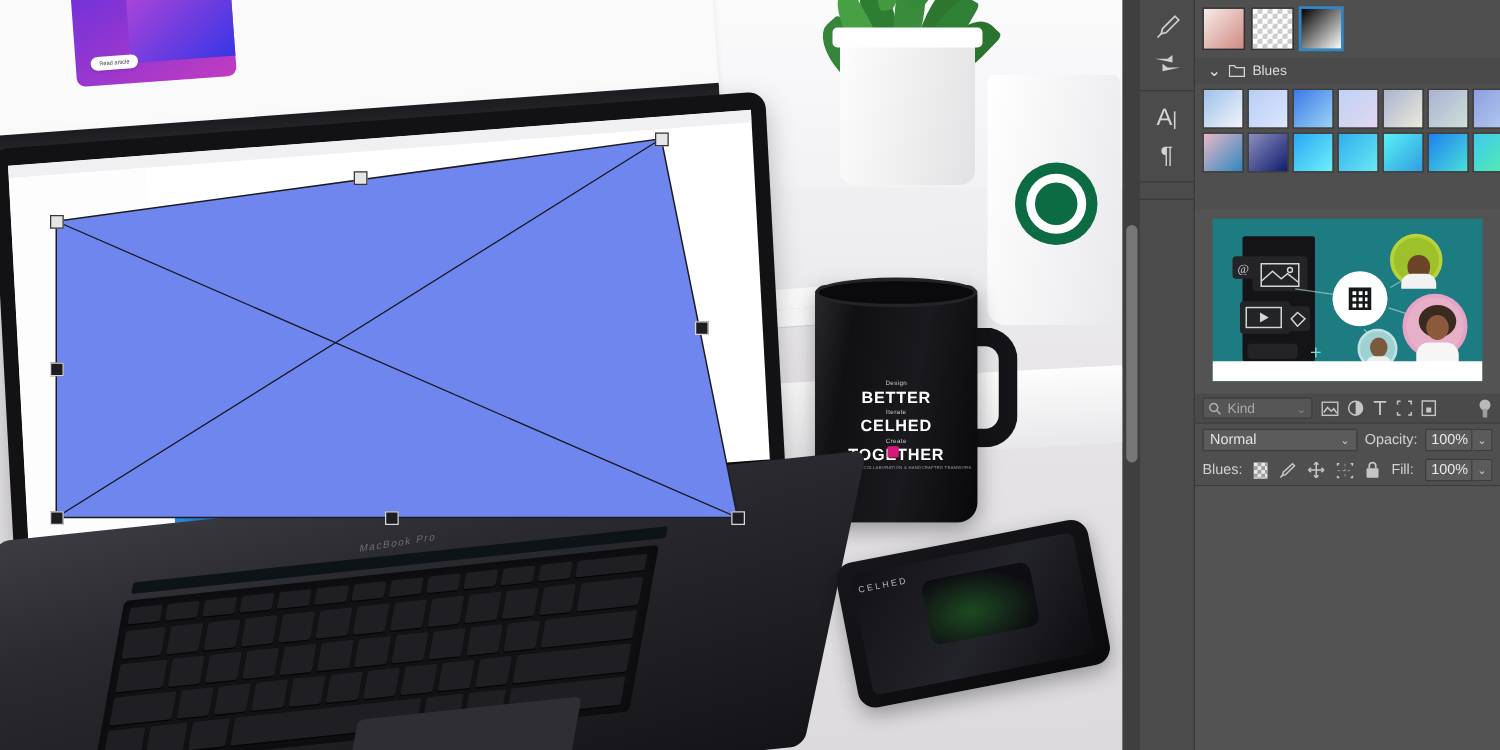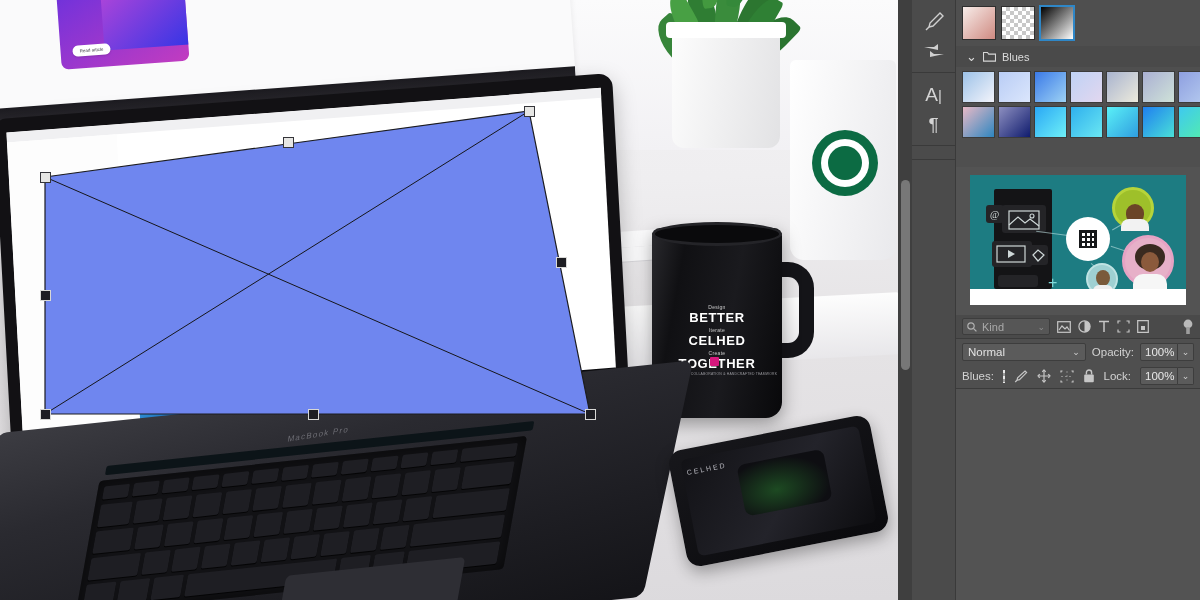--- a/index.html
+++ b/index.html
@@ -588,21 +588,21 @@
             <path d="M1 2.5 V1 H2.5 M11.5 1 H13 V2.5 M13 10.5 V12 H11.5 M2.5 12 H1 V10.5" fill="none" stroke="#c6c6c6" stroke-width="1.2"></path>
             <path d="M1 6.5 H13 M7 1 V12" stroke="#9a9a9a" stroke-width=".8" stroke-dasharray="2 2"></path>
           </svg>
         </div>
         <div class="ficon">
           <svg width="12" height="14" viewBox="0 0 12 14">
             <rect x="1.2" y="5.6" width="9.6" height="7.6" rx="1" fill="#c6c6c6"></rect>
             <path d="M3.4 5.6 V3.6 a2.6 2.6 0 0 1 5.2 0 V5.6" fill="none" stroke="#c6c6c6" stroke-width="1.4"></path>
           </svg>
         </div>
-        <span class="lbl-s" style="margin-left:auto">Lock:</span>
+        <span class="lbl-s" style="margin-left:auto">Fill:</span>
         <div style="display:flex">
           <div class="num-box" style="border-radius:2px 0 0 2px">100%</div>
           <div class="step">
             <span style="font-size:9px">⌄</span>
           </div>
         </div>
       </div>
 
 
 

